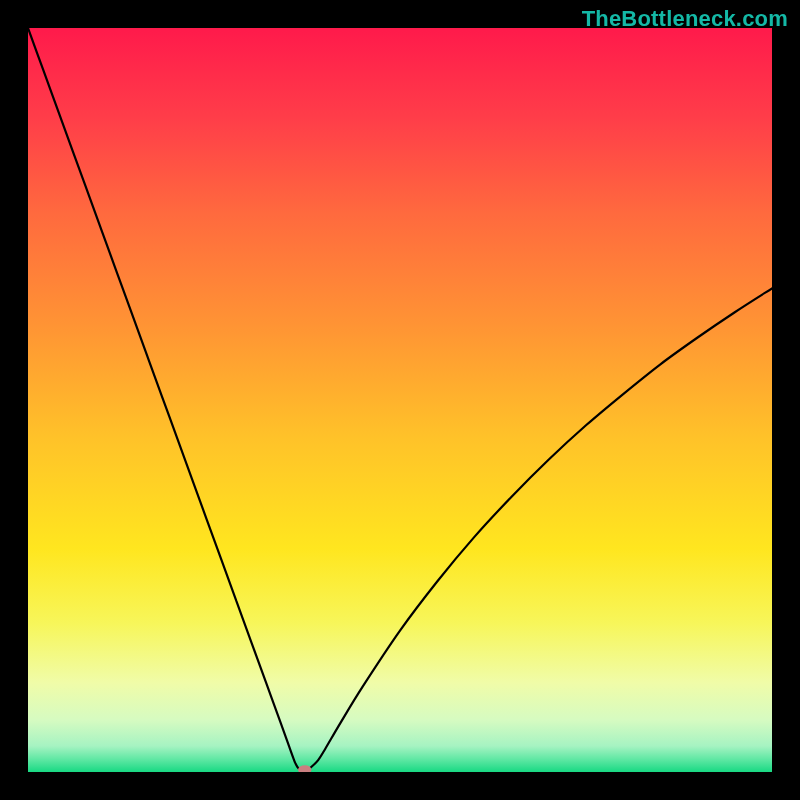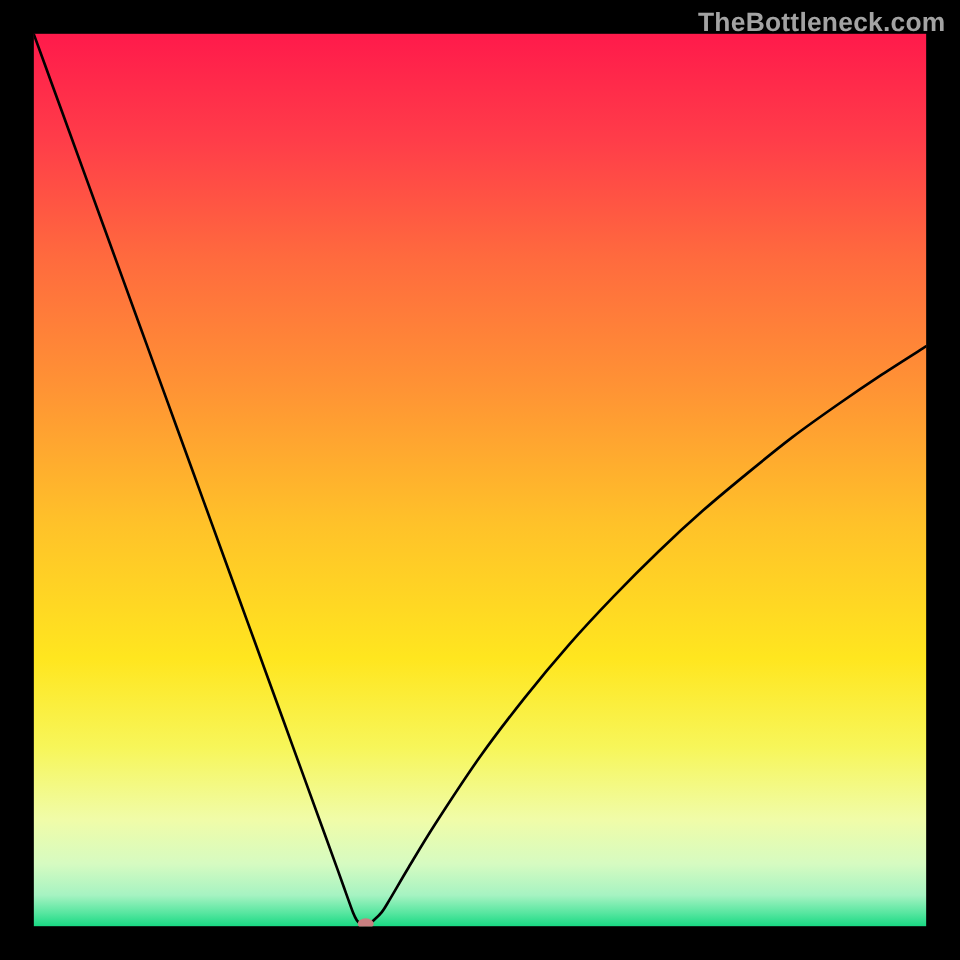--- a/index.html
+++ b/index.html
@@ -25,21 +25,21 @@
     width: 744px;
     height: 744px;
   }
   .watermark {
     position: absolute;
     top: 6px;
     right: 12px;
     font-family: Arial, Helvetica, sans-serif;
     font-size: 22px;
     font-weight: 600;
-    color: #a3a3a3;
+    color: #14b8a6;
     letter-spacing: 0.2px;
     user-select: none;
   }
   svg { display: block; }
 </style>
 </head>
 <body>
 <div class="frame">
   <div class="watermark">TheBottleneck.com</div>
   <div class="plot-wrap">

